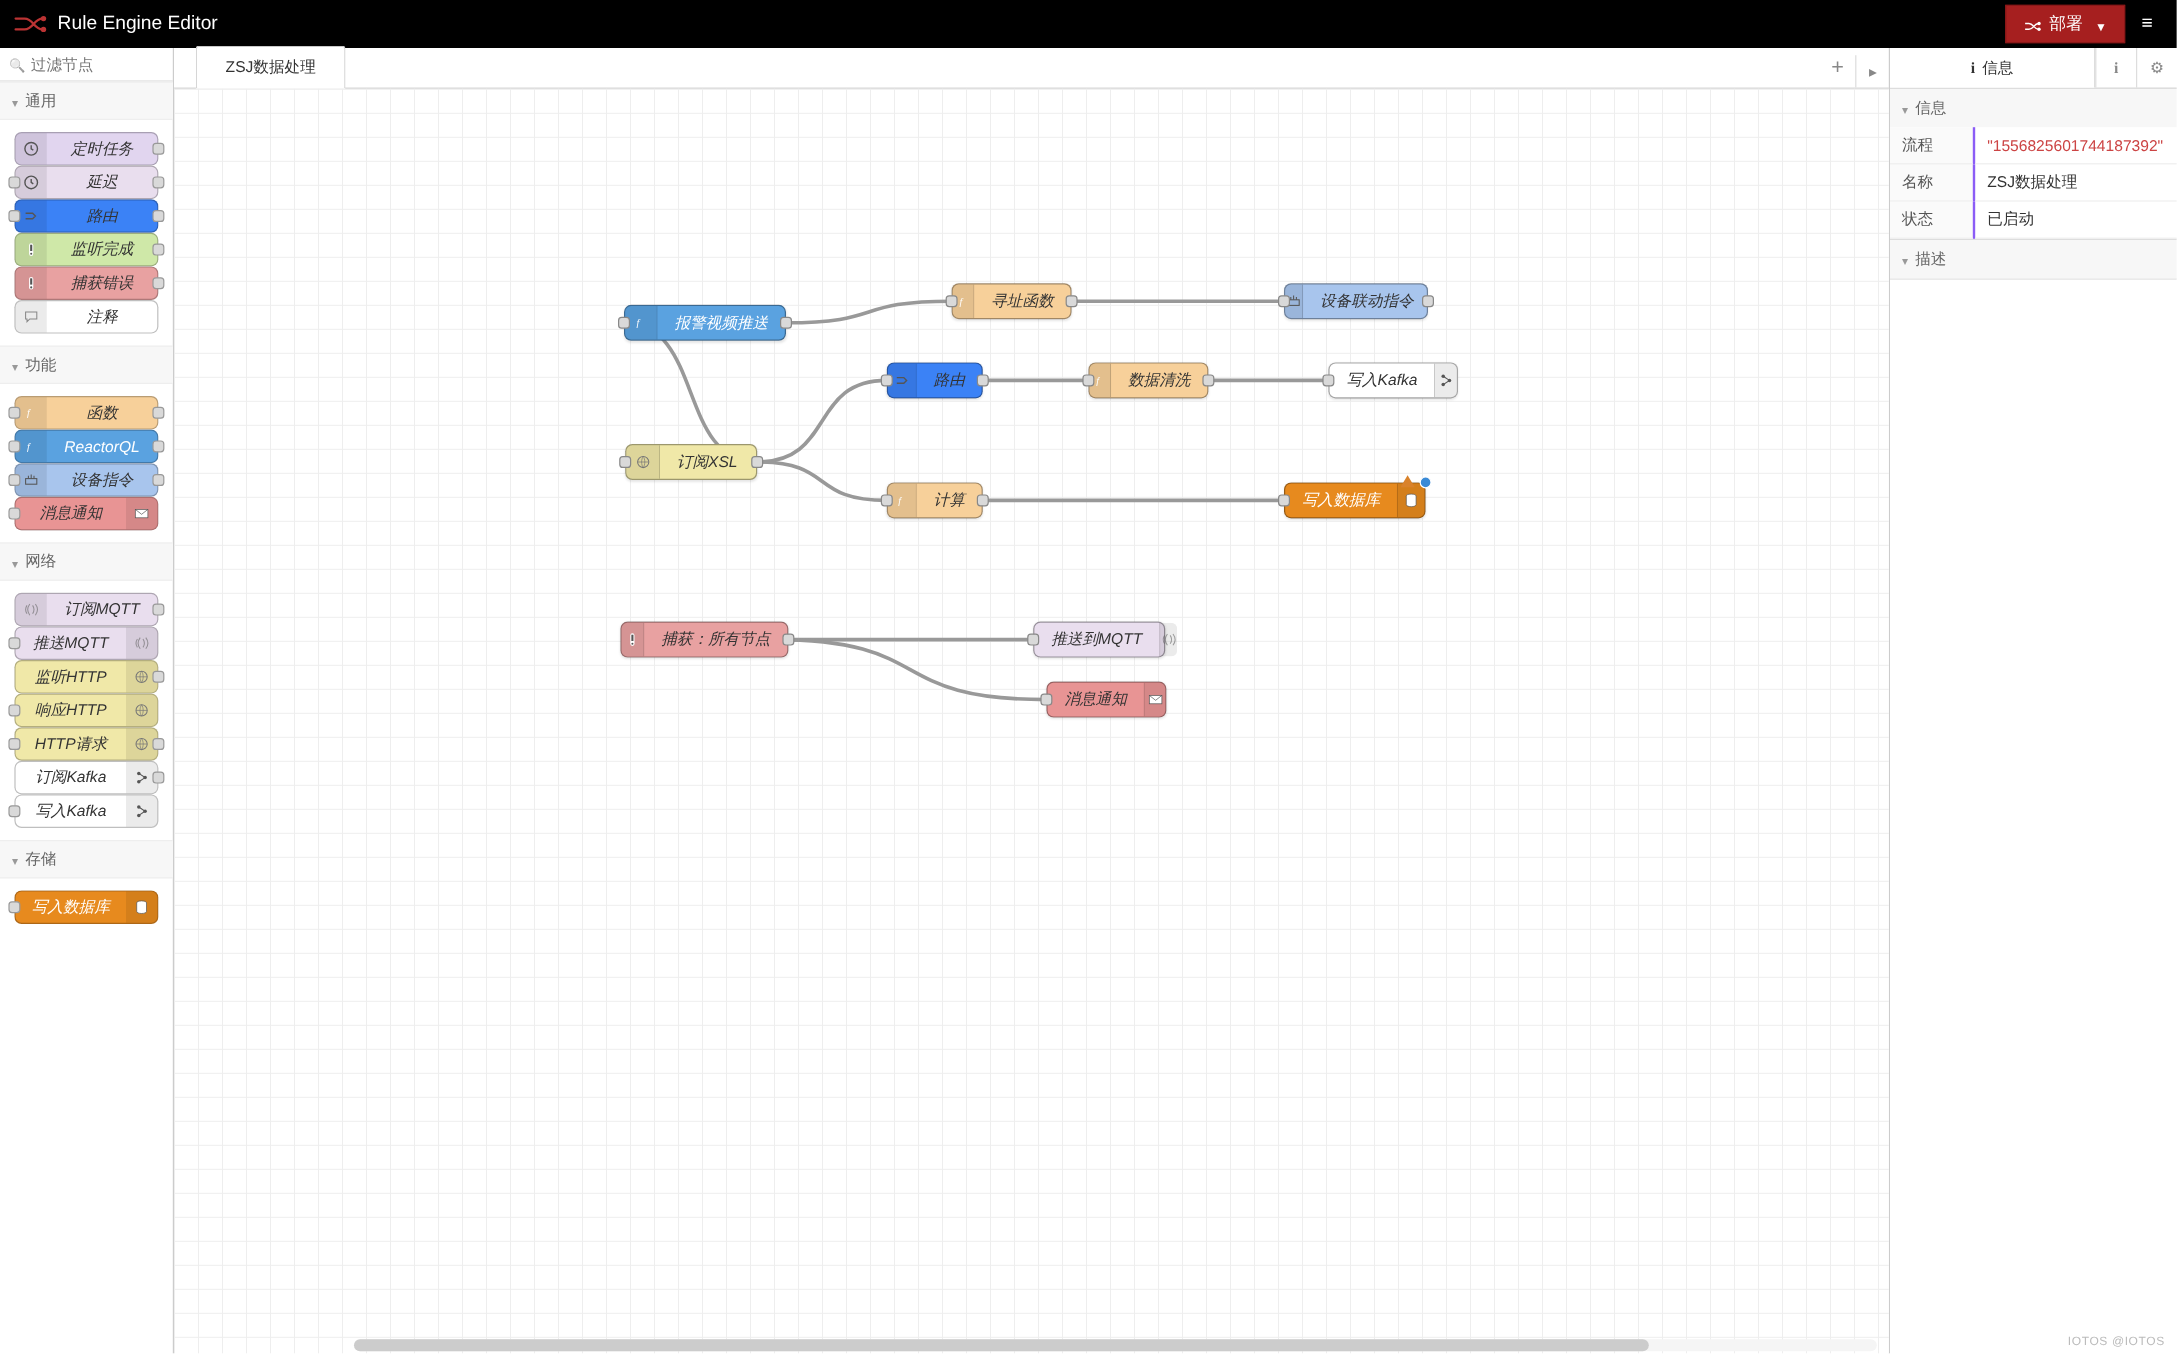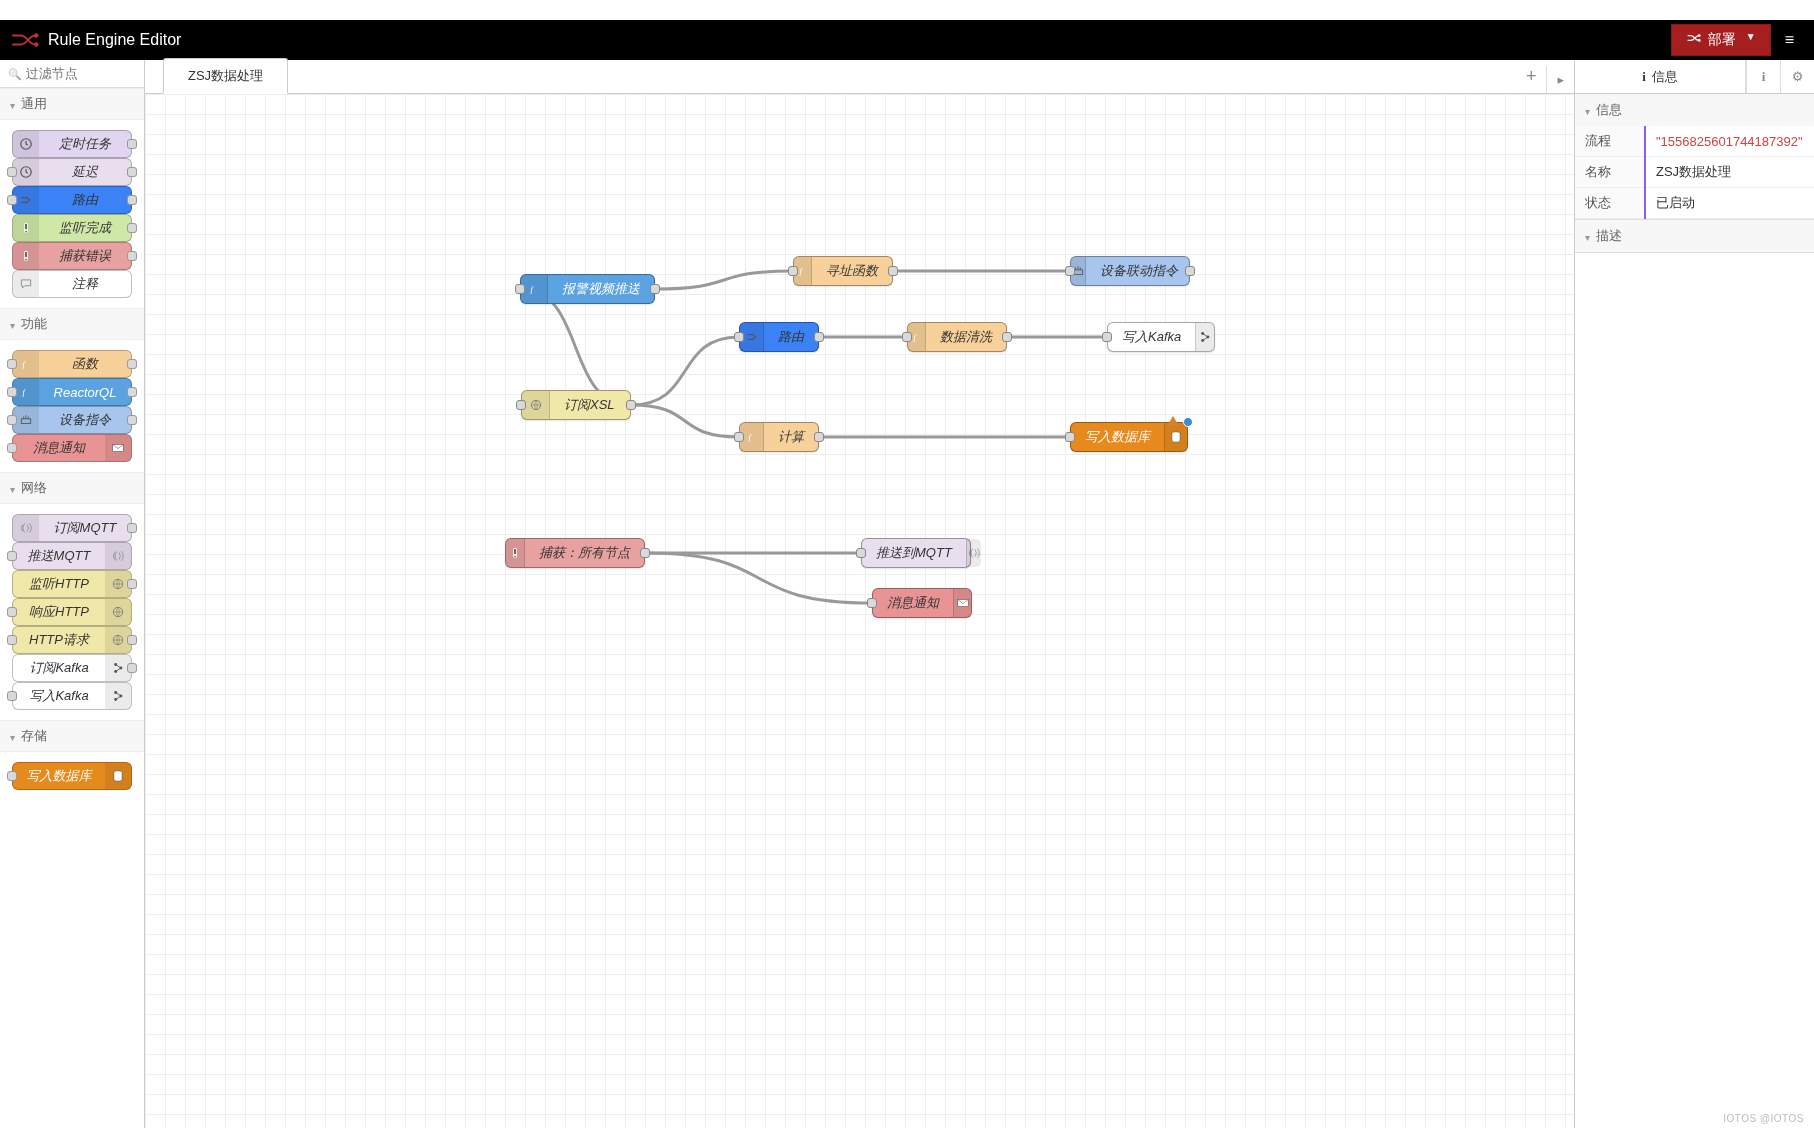--- a/index.html
+++ b/index.html
@@ -1,23 +1,23 @@
 <!DOCTYPE html>
 <html><head>
   <meta charset="utf-8">
   <style>
     * { box-sizing: border-box; margin: 0; padding: 0; }
     body { font-family: -apple-system, "Helvetica Neue", Arial, sans-serif; font-size: 13px; color: #333; background: #fff; overflow: hidden; }
     
     
-    .header { height: 40px; background: #000; color: #fff; display: flex; align-items: center; padding: 0 10px; margin-top: 20px; }
+    .header { height: 40px; background: #000; color: #fff; display: flex; align-items: center; padding: 0 10px; }
     .header-logo { display: flex; align-items: center; gap: 8px; font-size: 16px; font-weight: 500; }
     .header-logo svg { width: 30px; height: 20px; }
     .header-spacer { flex: 1; }
-    .deploy-btn { background: #a61f1f; color: #fff; border: 1px solid #8a1818; padding: 6px 14px; display: flex; align-items: flex-start; gap: 6px; cursor: pointer; font-size: 14px; }
+    .deploy-btn { background: #a61f1f; color: #fff; border: 1px solid #8a1818; padding: 6px 14px; display: flex; align-items: flex-end; gap: 6px; cursor: pointer; font-size: 14px; }
     .deploy-btn .caret { font-size: 10px; margin-left: 4px; }
     .menu-btn { background: #000; color: #fff; border: none; padding: 8px 10px; cursor: pointer; font-size: 16px; margin-left: 4px; }
     
     
     .workspace { display: flex; height: calc(100vh - 40px); }
     
     
     .palette { width: 145px; border-right: 1px solid #ccc; background: #fff; display: flex; flex-direction: column; }
     .palette-search { border-bottom: 1px solid #ddd; padding: 6px 8px; display: flex; gap: 4px; color: #888; }
     .palette-search input { border: none; outline: none; width: 100%; font-size: 13px; }
@@ -439,21 +439,21 @@
           <span class="fn-icon-r">
             <svg width="14" height="14" viewBox="0 0 24 24">
               <ellipse cx="12" cy="6" rx="7" ry="3" fill="#fff" stroke="#555"></ellipse>
               <path d="M5 6v12c0 1.7 3 3 7 3s7-1.3 7-3V6" fill="#fff" stroke="#555"></path>
             </svg>
           </span>
           <span class="fn-port fn-port-l"></span>
           <span class="fn-badge-orange"></span>
           <span class="fn-badge-blue"></span>
         </div>
-        <div class="flow-node bg-red" style="left: 360px; top: 444px; width: 140px; text-align: center;">
+        <div class="flow-node bg-red" style="left: 372px; top: 444px; width: 140px; text-align: center;">
           <span class="fn-icon">
             <svg width="14" height="14" viewBox="0 0 24 24">
               <rect x="9" y="3" width="6" height="18" rx="3" fill="#fff"></rect>
               <rect x="10.5" y="5" width="3" height="9" fill="#555"></rect>
               <circle cx="12" cy="18" r="1.5" fill="#555"></circle>
             </svg>
           </span>
           <span class="fn-label">捕获：所有节点</span>
           <span class="fn-port fn-port-r"></span>
         </div>

